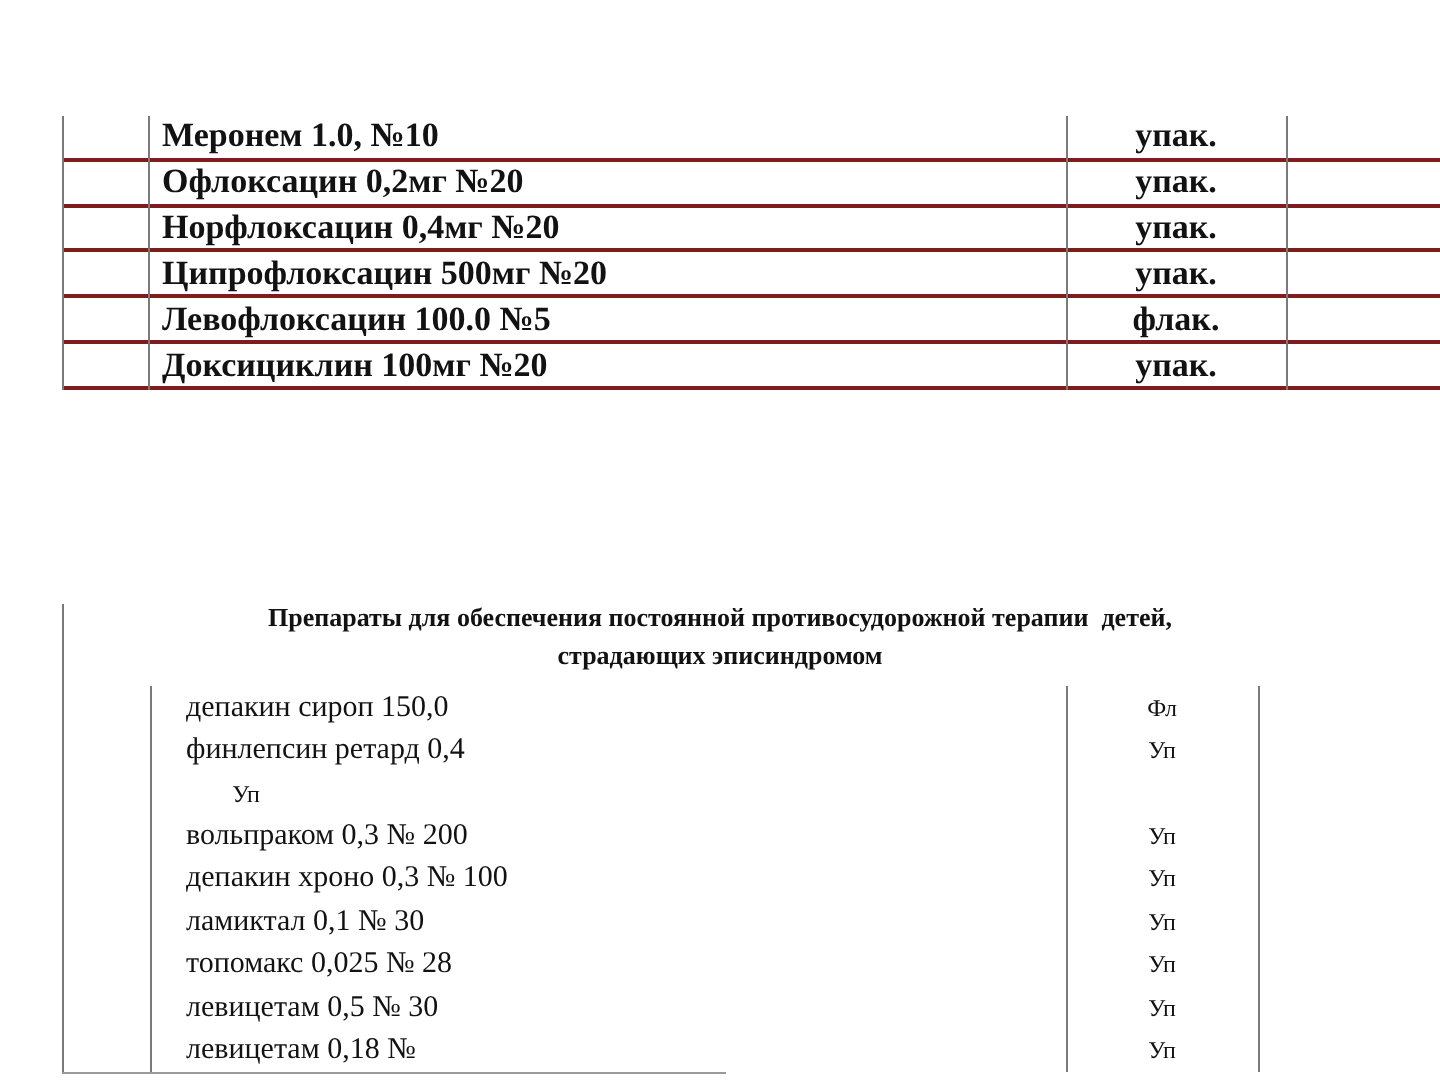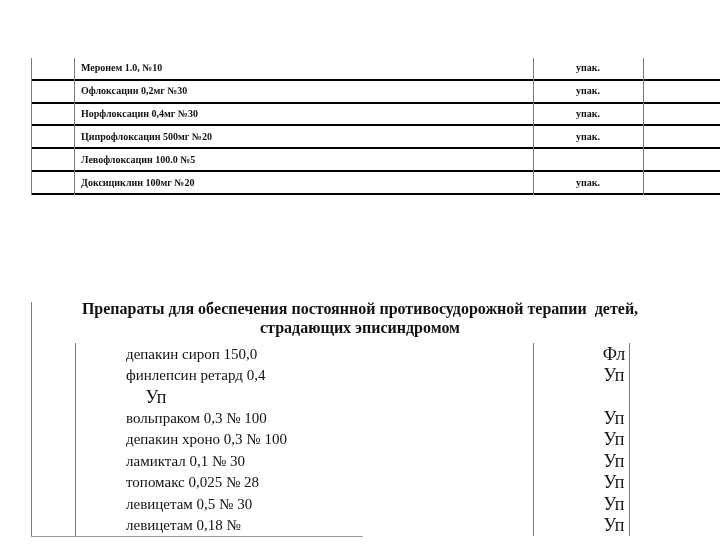--- a/index.html
+++ b/index.html
@@ -16,65 +16,65 @@
   
   .t1 {
     position: absolute;
     left: 31px; top: 58px;
     width: 689px; height: 137px;
   }
   .t1-row {
     display: flex;
     height: 22.83px;
     box-sizing: border-box;
-    border-bottom: 2px solid #000000;
+    border-bottom: 2px solid #7f1d1d;
     align-items: center;
     font-weight: bold;
-    font-size: 10px;
+    font-size: 17px;
     line-height: 20px;
   }
   .t1-c0   { width: 43px; flex: 0 0 auto; height: 100%; }
   .t1-name { width: 459px; flex: 0 0 auto; padding-left: 7px; box-sizing: border-box; white-space: nowrap; overflow: hidden; }
   .t1-unit { width: 110px; flex: 0 0 auto; text-align: center; }
   .t1-rest { flex: 1 1 auto; }
 
   
   .vline { position: absolute; width: 1px; background: #7a7a7a; }
   .v1a { left: 31px;  top: 58px; height: 137px; }
   .v1b { left: 74px;  top: 58px; height: 137px; }
   .v1c { left: 533px; top: 58px; height: 137px; }
   .v1d { left: 643px; top: 58px; height: 137px; }
 
   
   .heading {
     position: absolute;
     left: 60px; top: 299px; width: 600px;
     text-align: center;
     font-weight: bold;
-    font-size: 16px;
+    font-size: 13px;
     line-height: 19px;
   }
   .heading div { white-space: pre-wrap; }
 
   
   .t2 {
     position: absolute;
     left: 31px; top: 343px;
-    width: 598px; height: 193px; margin-left: 33px;
+    width: 598px; height: 193px;
   }
   .t2-row {
     display: flex;
     height: 21.44px;
     align-items: center;
     font-size: 15px;
     line-height: 20px;
   }
   .t2-c0   { width: 44px; flex: 0 0 auto; }
   .t2-name { width: 458px; flex: 0 0 auto; padding-left: 18px; box-sizing: border-box; white-space: nowrap; overflow: hidden; }
-  .t2-unit { width: 96px; flex: 0 0 auto; text-align: center; font-size: 18px; }
+  .t2-unit { width: 96px; flex: 0 0 auto; text-align: center; font-size: 12px; }
 
   .v2a { left: 31px;  top: 302px; height: 234px; }
   .v2b { left: 75px;  top: 343px; height: 193px; }
   .v2c { left: 533px; top: 343px; height: 193px; }
   .v2d { left: 629px; top: 343px; height: 193px; }
 
   .t2-bottom {
     position: absolute;
     left: 31px; top: 536px; width: 332px; height: 1px;
     background: #9a9a9a;
@@ -87,39 +87,40 @@
 
   <div class="t1">
     <div class="t1-row">
       <div class="t1-c0"></div>
       <div class="t1-name">Меронем 1.0, №10</div>
       <div class="t1-unit">упак.</div>
       <div class="t1-rest"></div>
     </div>
     <div class="t1-row">
       <div class="t1-c0"></div>
-      <div class="t1-name">Офлоксацин 0,2мг №30</div>
+      <div class="t1-name">Офлоксацин 0,2мг №20</div>
       <div class="t1-unit">упак.</div>
       <div class="t1-rest"></div>
     </div>
     <div class="t1-row">
       <div class="t1-c0"></div>
-      <div class="t1-name">Норфлоксацин 0,4мг №30</div>
+      <div class="t1-name">Норфлоксацин 0,4мг №20</div>
       <div class="t1-unit">упак.</div>
       <div class="t1-rest"></div>
     </div>
     <div class="t1-row">
       <div class="t1-c0"></div>
       <div class="t1-name">Ципрофлоксацин 500мг №20</div>
       <div class="t1-unit">упак.</div>
       <div class="t1-rest"></div>
     </div>
     <div class="t1-row">
       <div class="t1-c0"></div>
       <div class="t1-name">Левофлоксацин 100.0 №5</div>
+      <div class="t1-unit">флак.</div>
       <div class="t1-rest"></div>
     </div>
     <div class="t1-row">
       <div class="t1-c0"></div>
       <div class="t1-name">Доксициклин 100мг №20</div>
       <div class="t1-unit">упак.</div>
       <div class="t1-rest"></div>
     </div>
   </div>
   <div class="vline v1a"></div>
@@ -142,21 +143,21 @@
       <div class="t2-c0"></div>
       <div class="t2-name">финлепсин ретард 0,4</div>
       <div class="t2-unit">Уп</div>
     </div>
     <div class="t2-row">
       <div class="t2-c0"></div>
       <div class="t2-unit">Уп</div>
     </div>
     <div class="t2-row">
       <div class="t2-c0"></div>
-      <div class="t2-name">вольпраком 0,3 № 100</div>
+      <div class="t2-name">вольпраком 0,3 № 200</div>
       <div class="t2-unit">Уп</div>
     </div>
     <div class="t2-row">
       <div class="t2-c0"></div>
       <div class="t2-name">депакин хроно 0,3 № 100</div>
       <div class="t2-unit">Уп</div>
     </div>
     <div class="t2-row">
       <div class="t2-c0"></div>
       <div class="t2-name">ламиктал 0,1 № 30</div>

